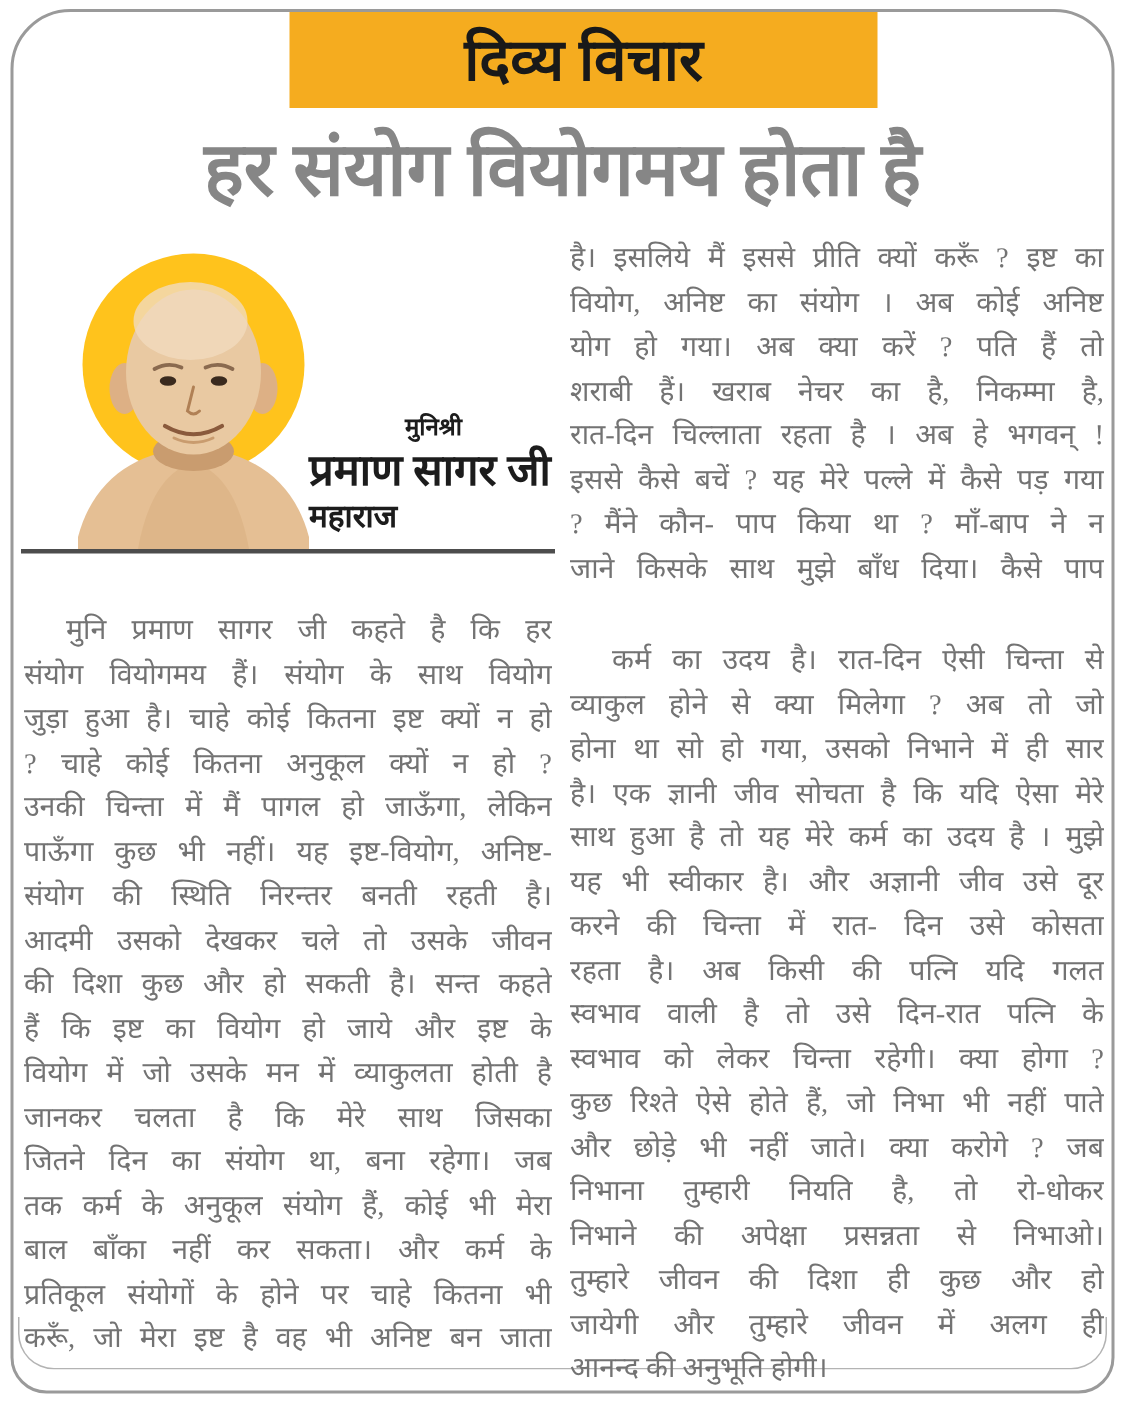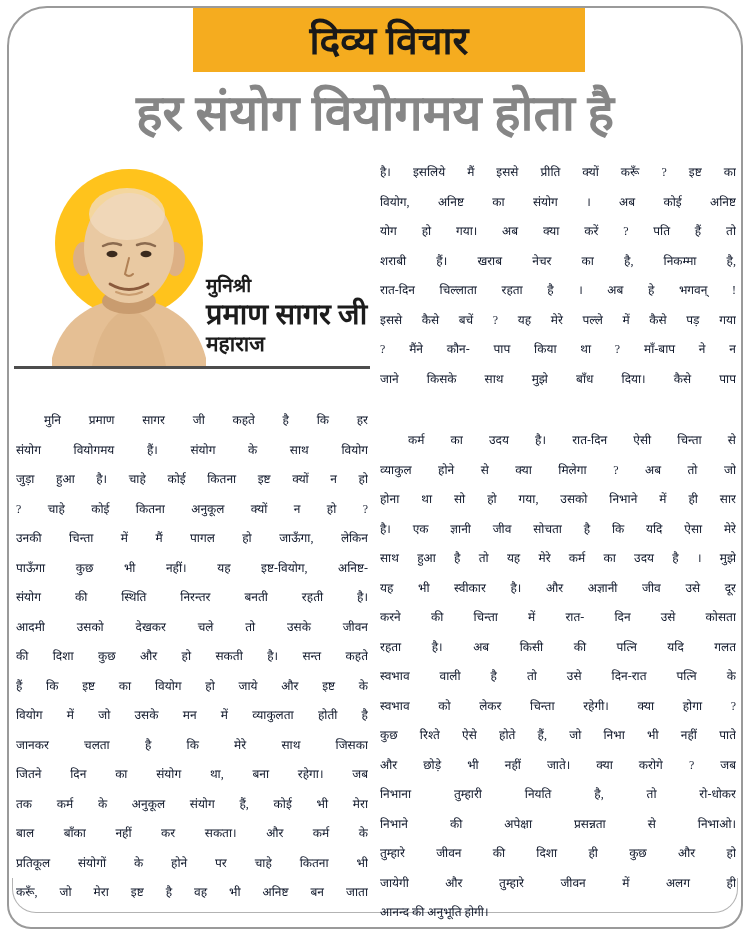--- a/index.html
+++ b/index.html
@@ -28,28 +28,28 @@
   .banner-title{
     font-weight:bold;font-size:39px;line-height:1;letter-spacing:0px;
   }
   .headline{
     position:absolute;left:15px;right:15px;top:72px;height:84px;
     text-align:center;font-weight:bold;font-size:50px;line-height:82px;
     white-space:nowrap;
   }
   .photo-wrap{position:absolute;left:32px;top:162px;width:196px;height:204px;}
   .caption{position:absolute;left:206px;top:272px;width:166px;color:#1c1c1c;}
-  .caption .l1{font-size:19px;font-weight:600;line-height:27px;}
+  .caption .l1{font-size:16px;font-weight:600;line-height:27px;text-align:center;}
   .caption .l2{font-size:29px;font-weight:bold;line-height:31px;}
   .caption .l3{font-size:21px;font-weight:bold;line-height:29px;}
   .divider{
     position:absolute;left:14px;top:366px;width:356px;height:3px;background:#4d4d4d;
   }
   .col{
-    position:absolute;color:#0f172a;font-size:12px;
+    position:absolute;color:#737373;font-size:19px;
   }
   .col-left{left:16px;top:374px;width:352px;}
   .col-right{left:380px;top:158px;width:356px;}
   .tline{
     height:29.5px;line-height:29.5px;max-height:29.5px;overflow:hidden;
     text-align:justify;text-align-last:justify;
     white-space:nowrap;
   }
   .tline.indent{text-indent:28px;margin-top:32px;}
   .tline.end{text-align:center;text-align-last:left;}

